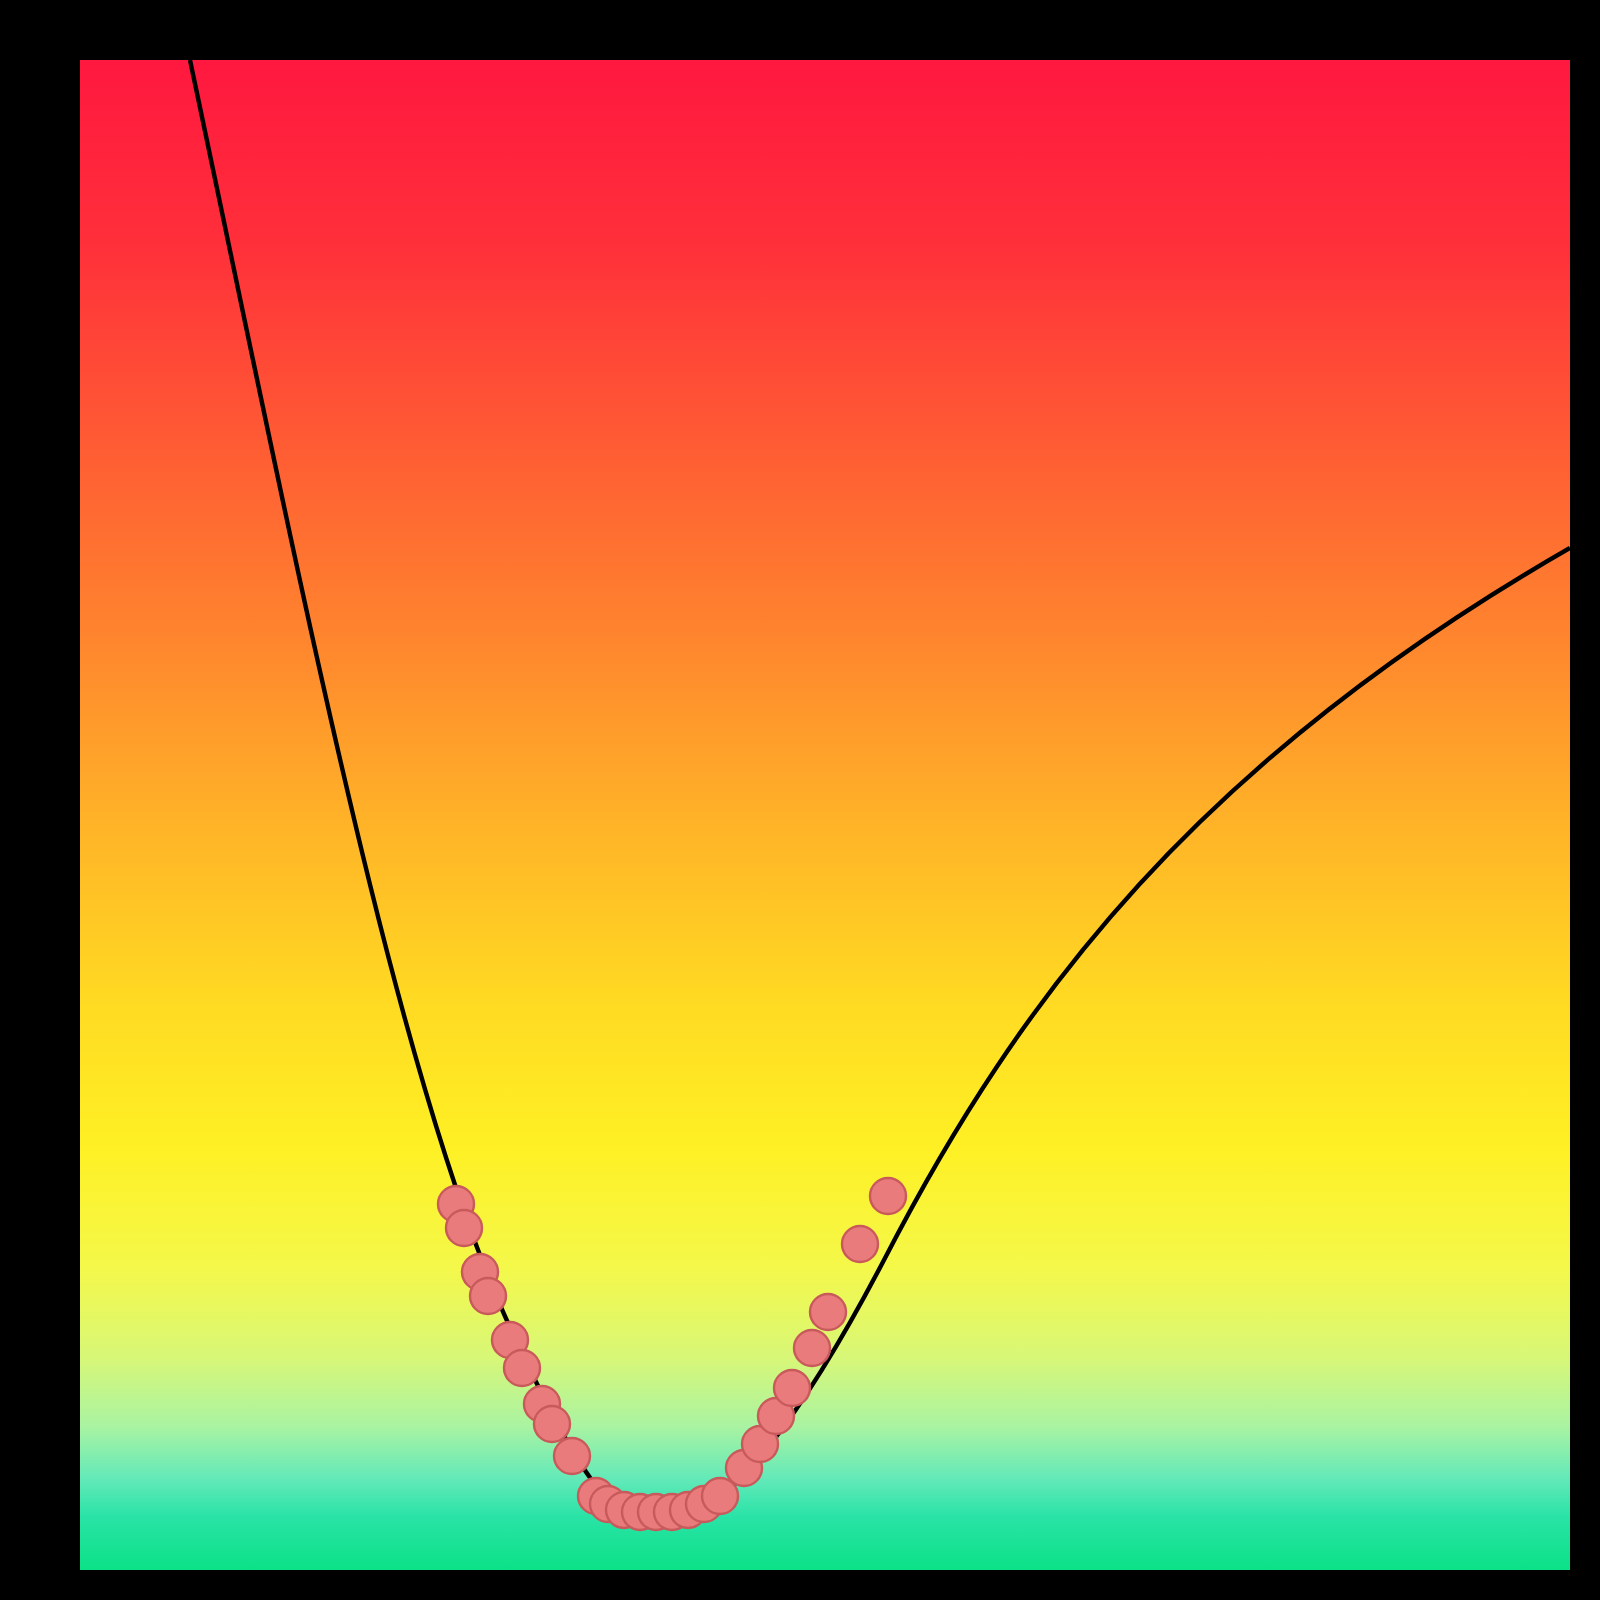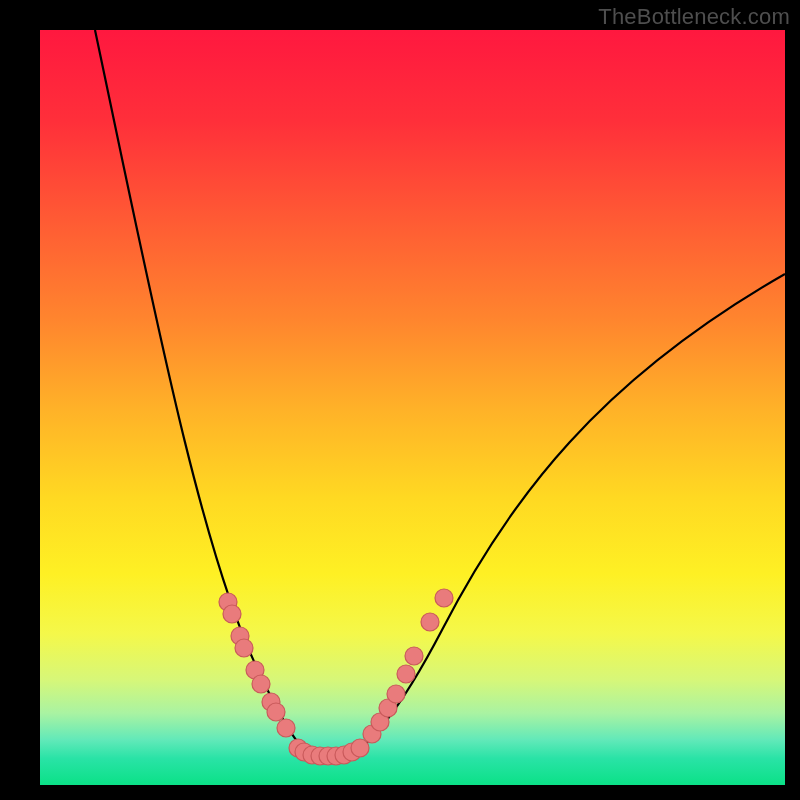--- a/index.html
+++ b/index.html
@@ -52,21 +52,20 @@
     width: 745px;
     height: 755px;
     z-index: 10;
   }
 </style>
 </head>
 <body>
 
 <div class="stage">
 
-  <div class="watermark">TheBottleneck.com</div>
 
   <div class="plot-clip">
 
     <svg class="gradient" viewBox="0 0 745 755" preserveAspectRatio="none">
       <defs>
         <linearGradient id="bgGrad" x1="0" y1="0" x2="0" y2="1">
             <stop offset="0%" stop-color="#ff183f"></stop>
             <stop offset="12%" stop-color="#ff2f3a"></stop>
             <stop offset="25%" stop-color="#ff5a34"></stop>
             <stop offset="38%" stop-color="#ff842e"></stop>

